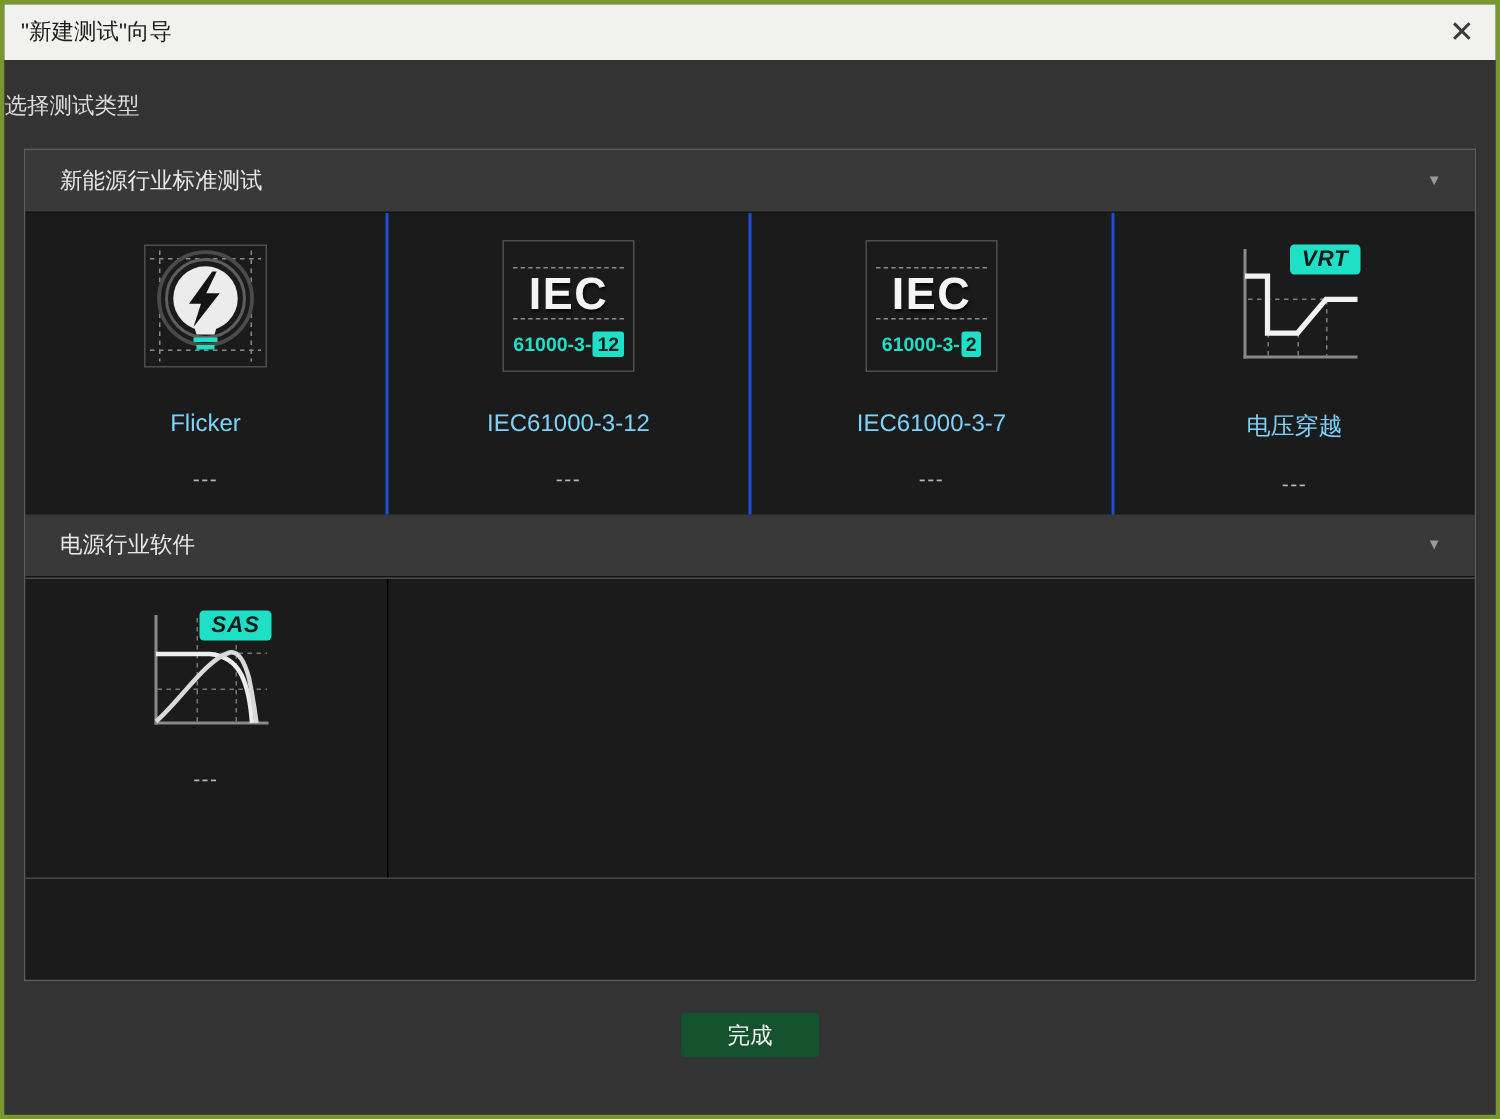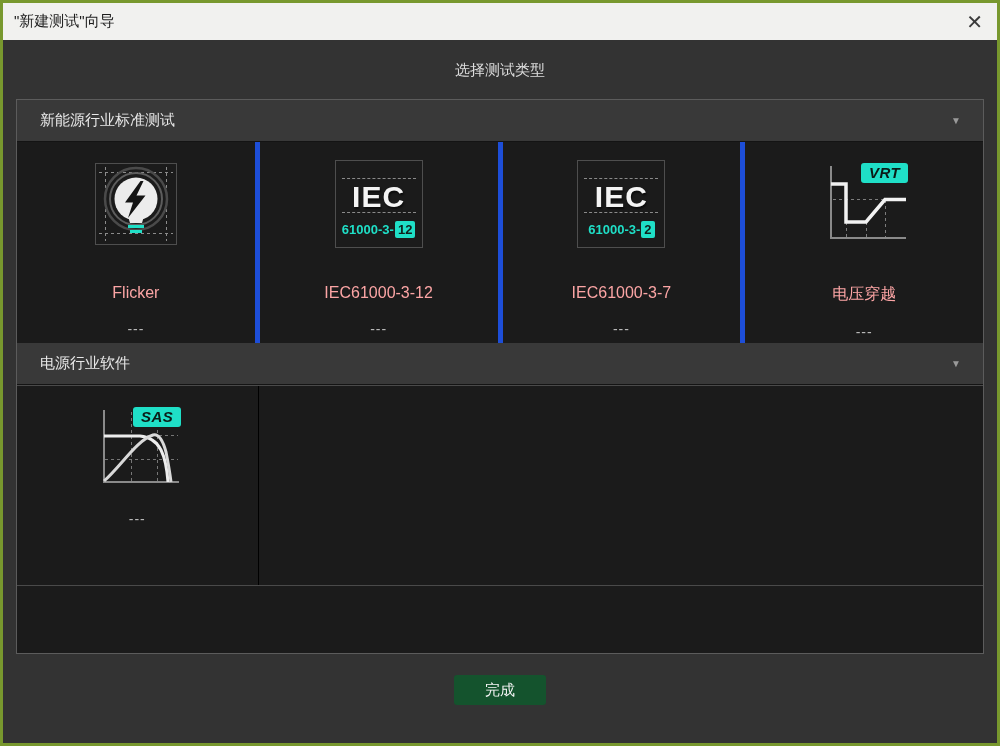--- a/index.html
+++ b/index.html
@@ -21,21 +21,21 @@
   }
   .titlebar .title { font-size:15px; color:#1c1c1c; }
   .titlebar .close {
     margin-left:auto; font-size:20px; color:#3a3a3a;
     cursor:pointer; line-height:1; font-weight:400;
   }
 
   
   .bodyarea { flex:1; background:#333333; position:relative; }
   .subtitle {
-    text-align:center; padding-top:21px; height:59px;
+    text-align:left; padding-top:21px; height:59px;
     font-size:15px; color:#DDDDDD;
   }
 
   
   .panel {
     margin:0 13px; border:1px solid #5C5C5C; background:#1B1B1B;
   }
   .section-header {
     height:42px; background:#393939;
     display:flex; align-items:center;
@@ -43,29 +43,29 @@
     border-bottom:1px solid #141414;
     cursor:pointer;
   }
   .section-header .sec-title { font-size:15px; color:#E8E8E8; }
   .section-header .tri { margin-left:auto; font-size:10px; color:#9A9A9A; }
 
   .card-row { display:flex; background:#1B1B1B; }
   .row1 { height:201px; }
   .row2 { height:200px; border-top:1px solid #4A4A4A; }
   .card-row .card {
-    flex:1; border-right:5px solid #1d4ed8;
+    flex:1; border-right:2px solid #1d4ed8;
     display:flex; flex-direction:column; align-items:center;
     padding-top:18px; cursor:pointer;
   }
   .card-row .card:last-child { border-right:none; }
   .row2 .card { flex:none; width:25%; border-right:1px solid #000; }
   .row2 .filler { flex:1; }
 
-  .card-label { margin-top:36px; font-size:16px; color:#fca5a5; }
+  .card-label { margin-top:26px; font-size:16px; color:#7dd3fc; }
   .card-status { margin-top:19px; font-size:14px; color:#B8B8B8; letter-spacing:1px; }
 
   .empty-row { height:68px; background:#1B1B1B; border-top:1px solid #4A4A4A; }
 
   
   .iconbox { width:88px; height:88px; position:relative; }
   .boxed { border:1px solid #4E4E4E; }
 
   
   .iec-dash { position:absolute; left:6px; right:6px; border-top:1px dashed #8A8A8A; }

